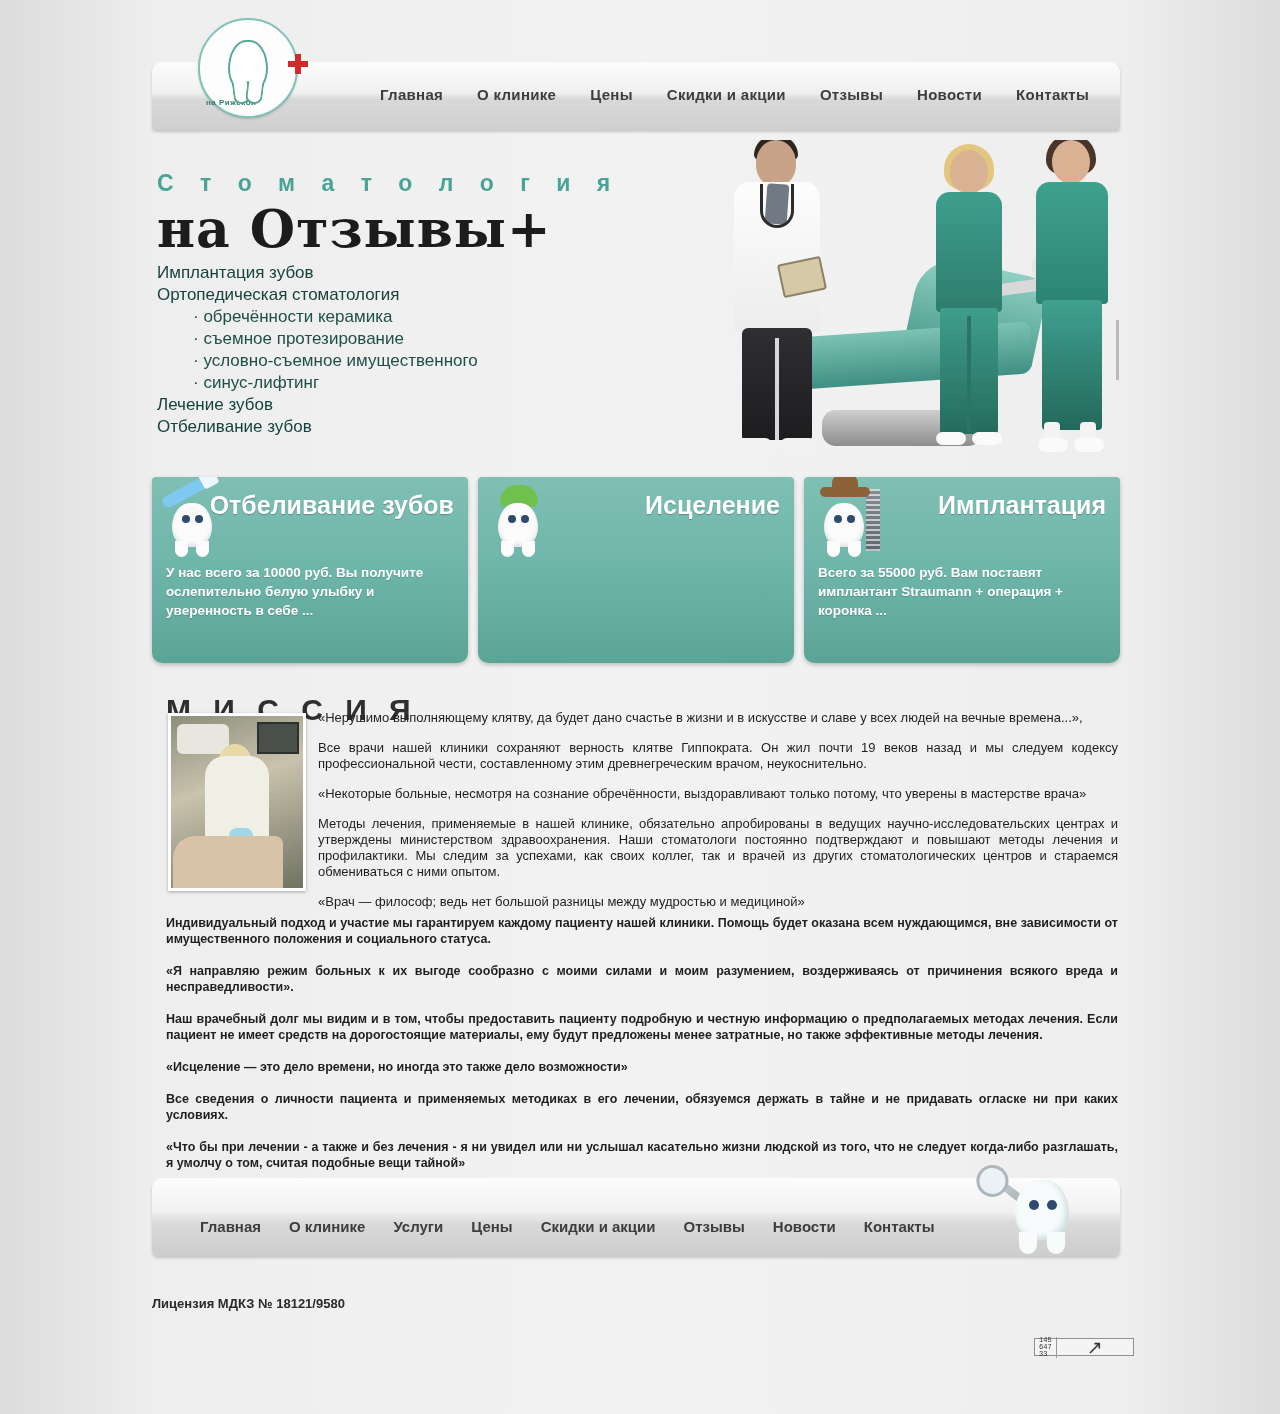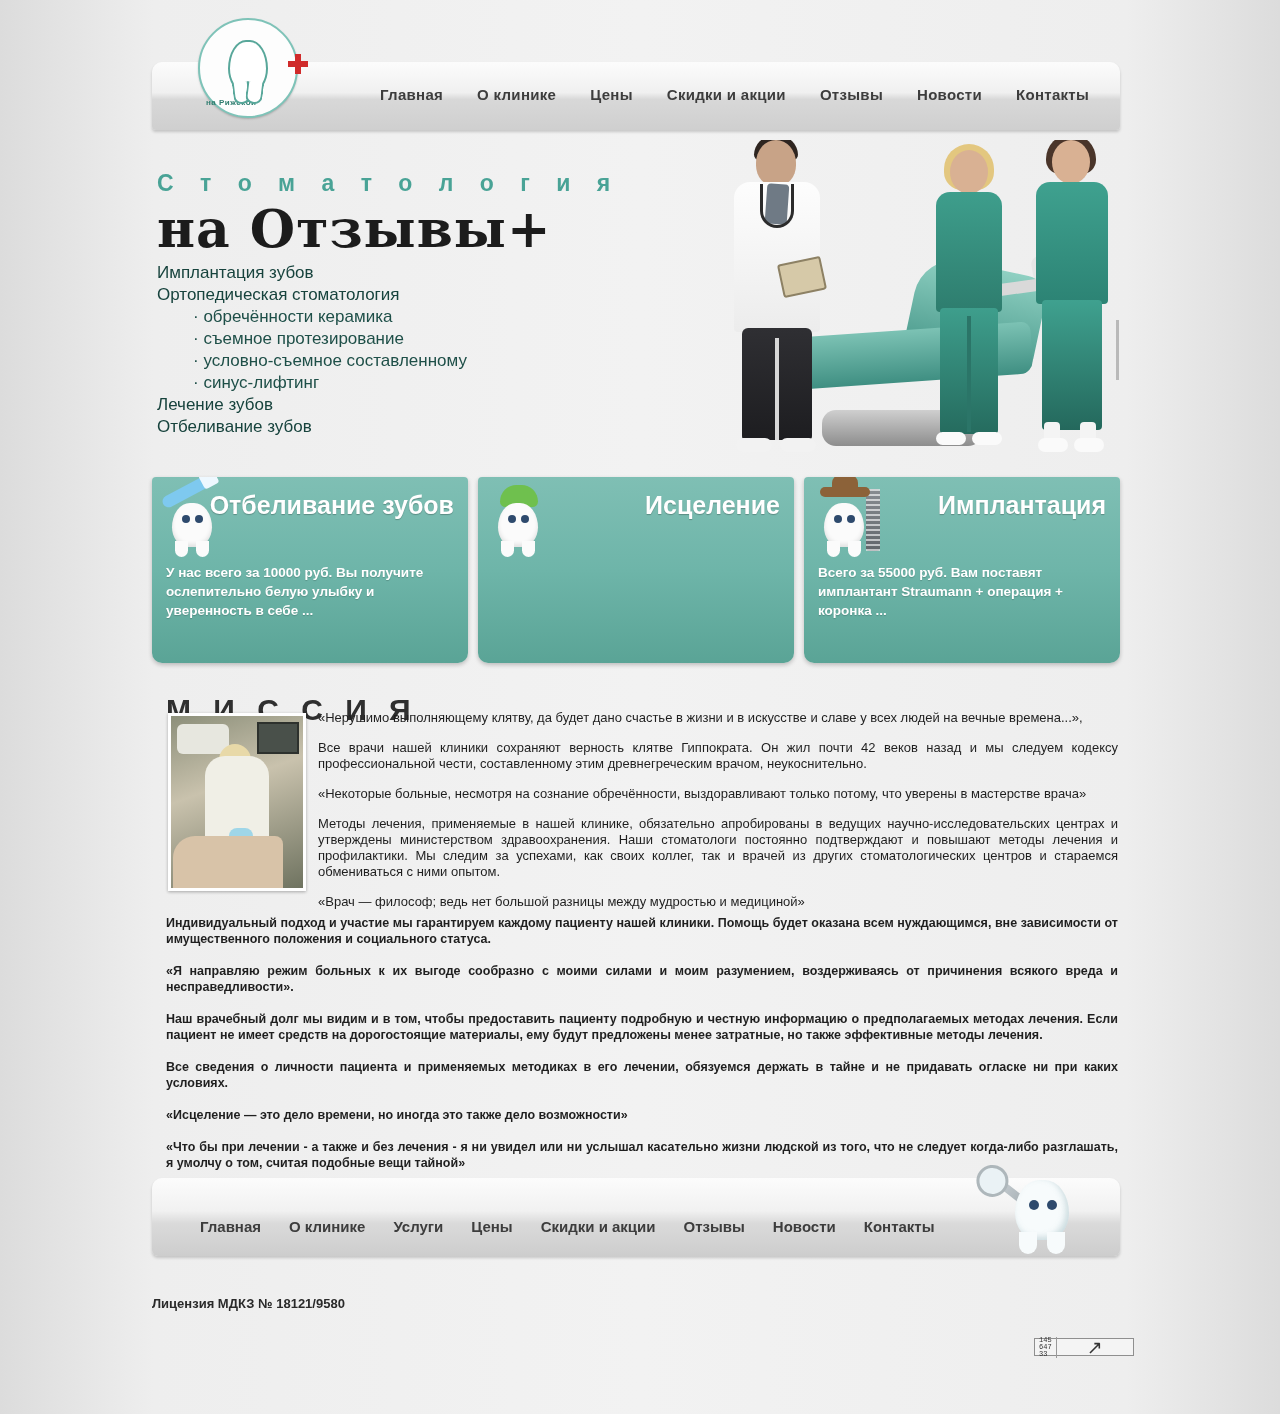--- a/index.html
+++ b/index.html
@@ -428,21 +428,21 @@
   </nav>
 
   <section class="hero">
     <div class="hero-title1">С т о м а т о л о г и я</div>
     <div class="hero-title2">на Отзывы+</div>
     <div class="hero-list">
       <div class="lvl1">Имплантация зубов</div>
       <div class="lvl1">Ортопедическая стоматология</div>
       <div class="lvl2">· обречённости керамика</div>
       <div class="lvl2">· съемное протезирование</div>
-      <div class="lvl2">· условно-съемное составленному</div>
+      <div class="lvl2">· условно-съемное имущественного</div>
       <div class="lvl2">· синус-лифтинг</div>
       <div class="lvl1">Лечение зубов</div>
       <div class="lvl1">Отбеливание зубов</div>
     </div>
 
     <div class="hero-photo">
       <div class="chair">
         <div class="lamp"></div>
         <div class="chair-back"></div>
         <div class="chair-arm"></div>
@@ -529,32 +529,32 @@
     <div class="mp-screen"></div>
     <div class="mp-head"></div>
     <div class="mp-mask"></div>
     <div class="mp-doc"></div>
     <div class="mp-glove"></div>
     <div class="mp-patient"></div>
   </div>
 
   <div class="mission-body">
     <p>«Нерушимо выполняющему клятву, да будет дано счастье в жизни и в искусстве и славе у всех людей на вечные времена...»,</p>
-    <p>Все врачи нашей клиники сохраняют верность клятве Гиппократа. Он жил почти 42 веков назад и мы следуем кодексу профессиональной чести, составленному этим древнегреческим врачом, неукоснительно.</p>
+    <p>Все врачи нашей клиники сохраняют верность клятве Гиппократа. Он жил почти 19 веков назад и мы следуем кодексу профессиональной чести, составленному этим древнегреческим врачом, неукоснительно.</p>
     <p>«Некоторые больные, несмотря на сознание обречённости, выздоравливают только потому, что уверены в мастерстве врача»</p>
     <p>Методы лечения, применяемые в нашей клинике, обязательно апробированы в ведущих научно-исследовательских центрах и утверждены министерством здравоохранения. Наши стоматологи постоянно подтверждают и повышают методы лечения и профилактики. Мы следим за успехами, как своих коллег, так и врачей  из других стоматологических центров и стараемся обмениваться с ними опытом.</p>
     <p>«Врач — философ; ведь нет большой разницы между мудростью и медициной»</p>
   </div>
 
   <div class="mission-rest">
     <p>Индивидуальный подход и участие мы гарантируем каждому пациенту нашей клиники. Помощь будет оказана всем нуждающимся, вне зависимости от имущественного положения и социального статуса.</p>
     <p>«Я направляю режим больных к их выгоде сообразно с моими силами и моим разумением, воздерживаясь от причинения всякого вреда и несправедливости».</p>
     <p>Наш врачебный долг мы видим и в том, чтобы предоставить  пациенту подробную и честную информацию о предполагаемых методах лечения. Если пациент не имеет средств на дорогостоящие материалы, ему будут предложены менее затратные, но также эффективные методы лечения.</p>
+    <p> «Исцеление — это дело времени, но иногда это также дело возможности»</p>
     <p>Все сведения о личности пациента и применяемых методиках в его лечении, обязуемся держать в тайне и не придавать огласке ни при каких условиях.</p>
-    <p> «Исцеление — это дело времени, но иногда это также дело возможности»</p>
     <p>«Что бы при лечении - а также и без лечения - я ни увидел или ни услышал касательно жизни людской из того, что не следует когда-либо разглашать, я умолчу о том, считая подобные вещи тайной»</p>
     <p>А еще, давайте помнить, что «отец медицины» Гиппократ призывал «...во всякой болезни не терять присутствия духа» и тогда всё у нас, и у врачей и у пациентов, получиться!</p>
   </div>
 
   <div class="footer-bar"></div>
 
   <nav class="footnav">
     <a href="#">Главная</a>
     <a href="#">О клинике</a>
     <a href="#">Услуги</a>

